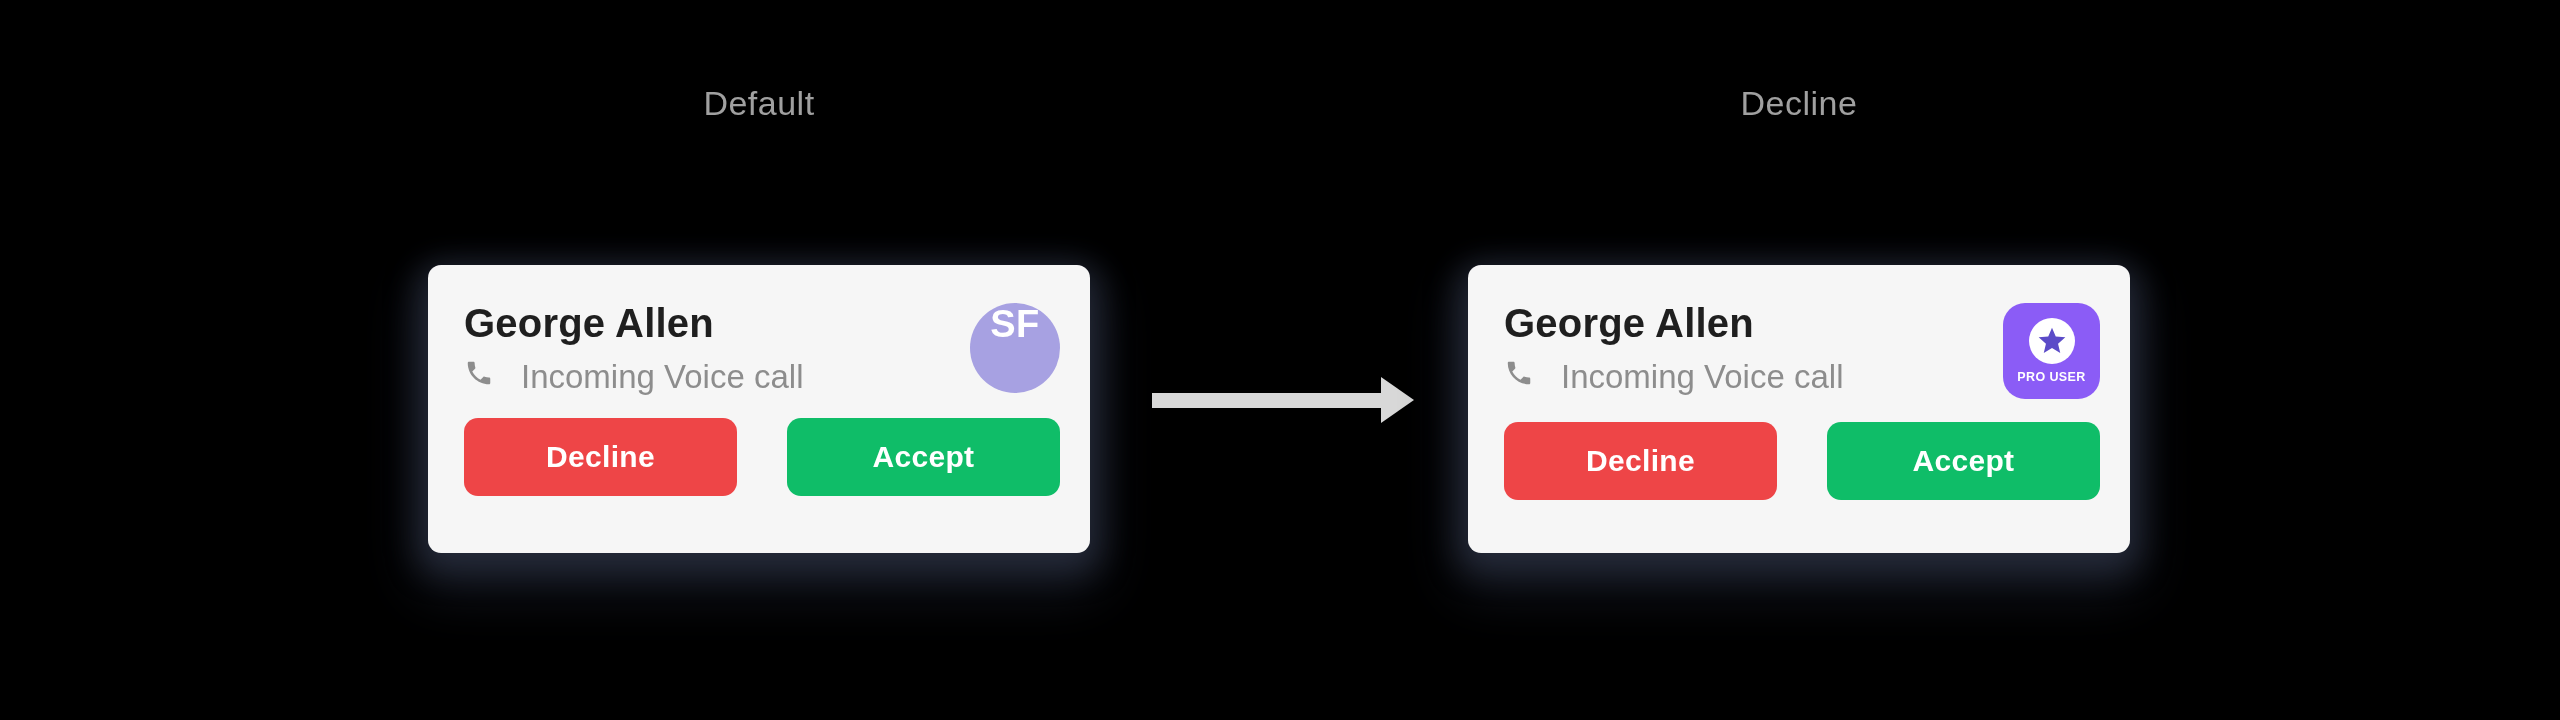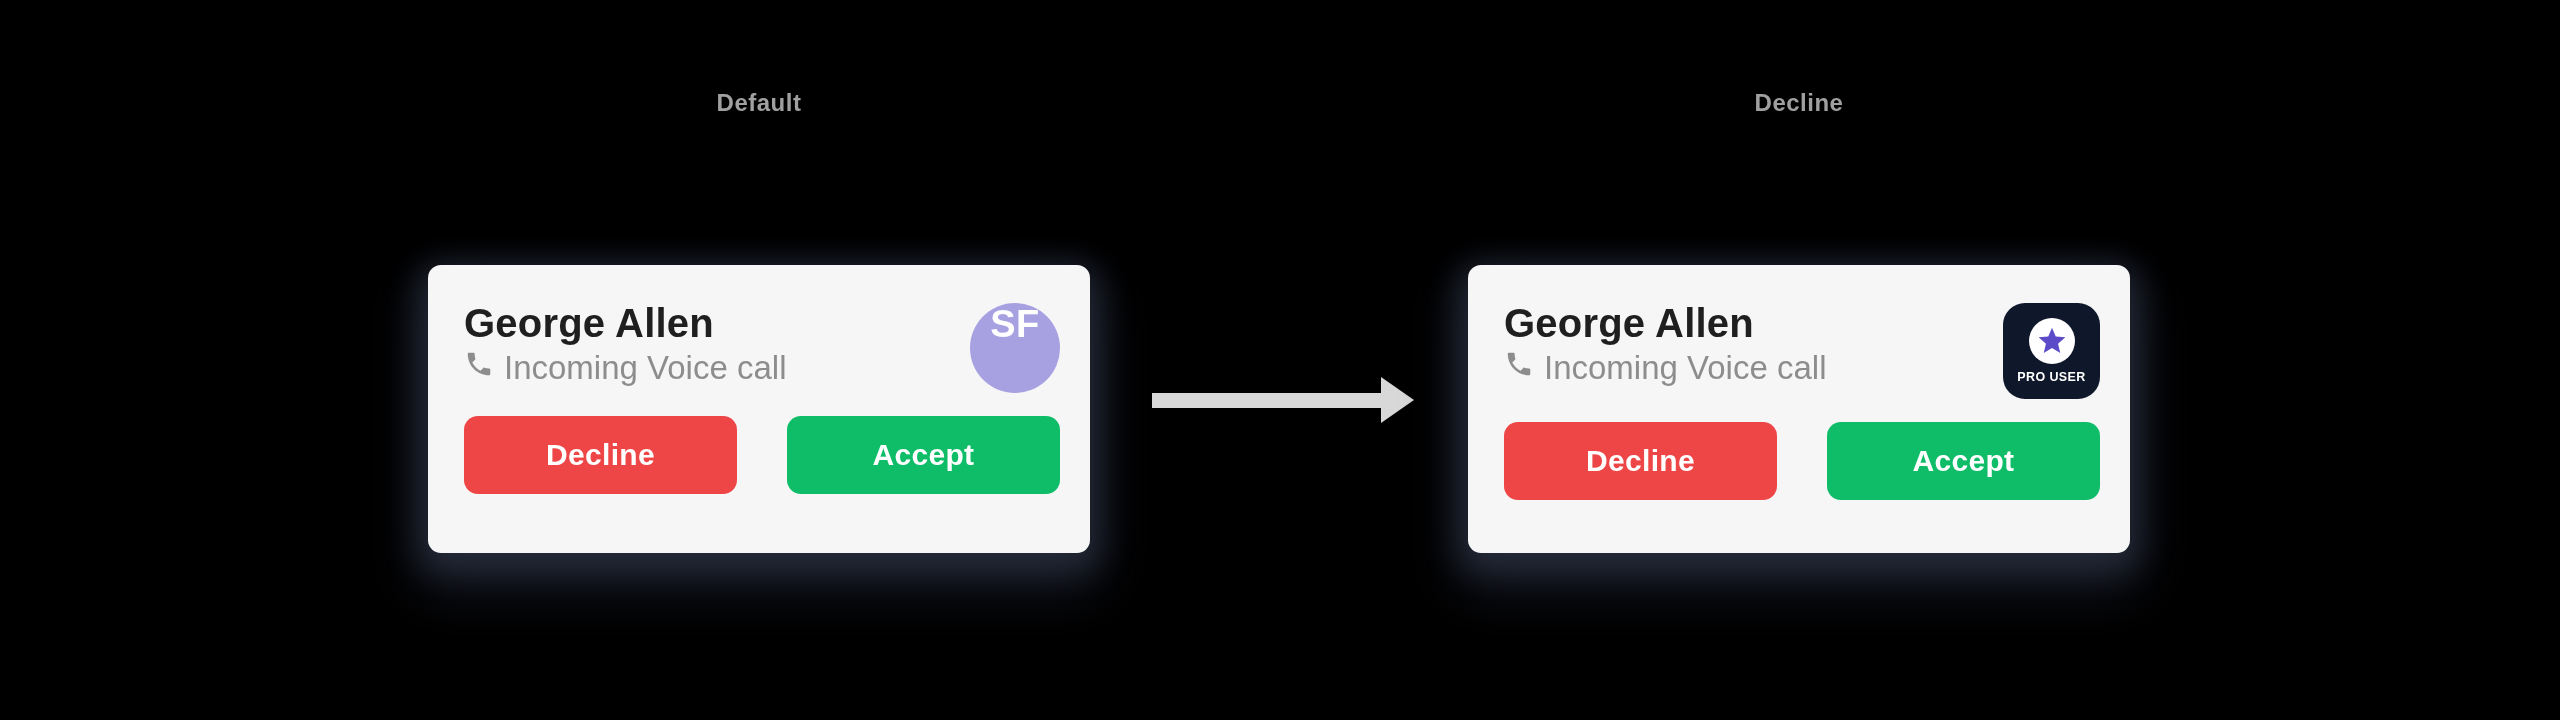--- a/index.html
+++ b/index.html
@@ -19,22 +19,22 @@
   }
   .panel {
     position: absolute;
     top: 84px;
     width: 662px;
   }
   .panel-left  { left: 428px; }
   .panel-right { left: 1468px; }
   .panel-title {
     text-align: center;
-    font-size: 24px;
-    font-weight: 700;
+    font-size: 34px;
+    font-weight: 400;
     color: #a0a0a0;
     height: 38px;
     line-height: 38px;
     letter-spacing: 0.5px;
   }
   .card {
     margin-top: 143px;
     height: 288px;
     background: #f6f6f6;
     border-radius: 13px;
@@ -49,24 +49,24 @@
     align-items: flex-start;
   }
   .caller-name {
     font-size: 40px;
     font-weight: 700;
     color: #1f1f1f;
     line-height: 1.1;
     letter-spacing: 0.2px;
   }
   .call-subtitle {
-    margin-top: 4px;
+    margin-top: 13px;
     display: flex;
     align-items: center;
-    gap: 10px;
+    gap: 27px;
     color: #8d8d8d;
     font-size: 33px;
     line-height: 1.1;
   }
   .phone-icon-svg { width: 30px; height: 30px; flex: 0 0 auto; }
   .avatar {
     width: 90px;
     height: 90px;
     border-radius: 50%;
     background: #a7a1e2;
@@ -77,21 +77,21 @@
     align-items: flex-start;
     justify-content: center;
     flex: 0 0 auto;
     margin-top: 2px;
     letter-spacing: 0.5px;
   }
   .pro-badge {
     width: 97px;
     height: 96px;
     border-radius: 22px;
-    background: #0f172a;
+    background: #8b5cf6;
     display: flex;
     flex-direction: column;
     align-items: center;
     justify-content: center;
     gap: 7px;
     flex: 0 0 auto;
     margin-top: 2px;
   }
   .pro-badge-circle {
     width: 46px;

